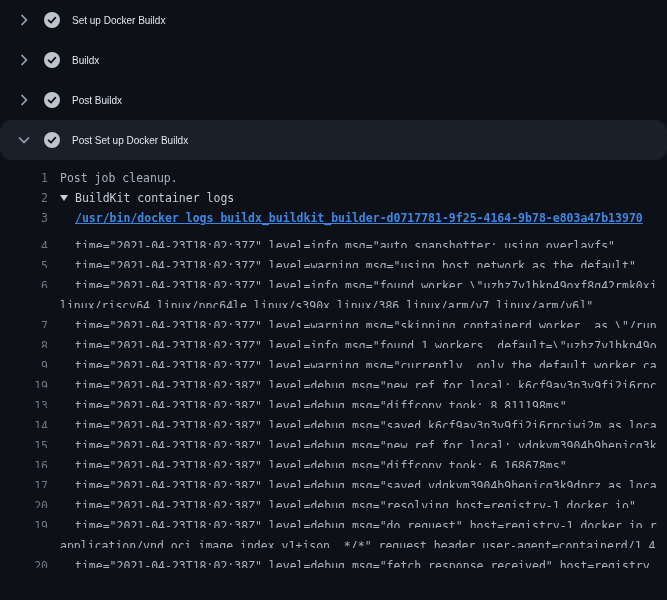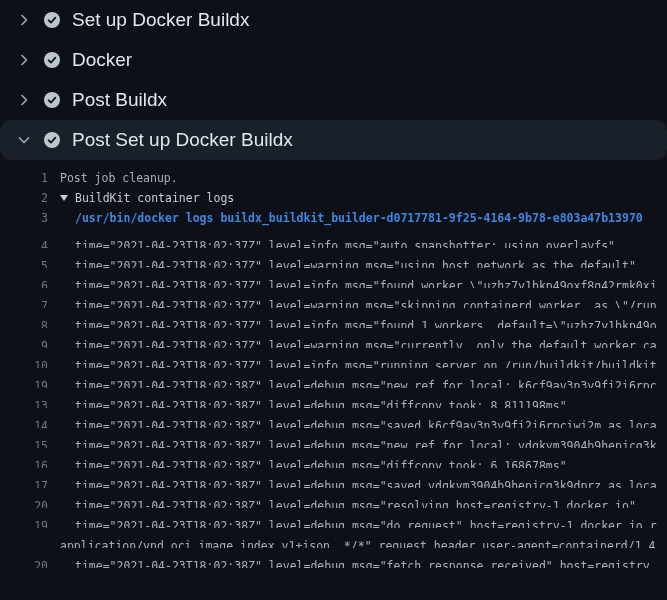--- a/index.html
+++ b/index.html
@@ -8,21 +8,21 @@
     overflow: hidden;
     background: var(--page-bg, #0d1117);
     font-family: "Liberation Sans", sans-serif;
   }
   .steps { width: 100%; }
   .step {
     display: flex; align-items: center;
     height: 40px; padding: 0 16px;
     color: var(--header-text, #e6edf3);
     cursor: pointer;
-    font-size: 19px;
+    font-size: 10px;
   }
   .step.expanded { background: var(--header-hl-bg, #161b22); border-radius: 12px; }
   .chev { width: 16px; height: 16px; flex: none; color: var(--chevron, #9da7b3); margin-right: 12px; }
   .chev svg { display: block; }
   .chev.down svg { transform: rotate(90deg); }
   .check { width: 16px; height: 16px; flex: none; margin-right: 12px; }
   .check svg { display: block; }
   .step-label { white-space: nowrap; }
 
   .log {
@@ -35,21 +35,21 @@
     height: 20px; line-height: 20px;
     white-space: pre; overflow: hidden;
   }
   .num {
     width: 60px; padding-right: 12px; flex: none;
     text-align: right;
     color: var(--line-number, #6e7681);
     cursor: pointer;
   }
   .text { color: var(--log-text, #a9b1bc); }
-  .row.indent .text { padding-left: 15px; }
+  .row.indent .text { padding-left: 15px; text-decoration: underline; }
   .row.command .text { color: var(--command-text, #4090e8); font-weight: bold; }
   .row.group { cursor: pointer; }
   .row.group .text { color: var(--group-text, #c6cdd5); }
   .tri {
     display: inline-block;
     width: 0; height: 0;
     border-left: 4.5px solid transparent;
     border-right: 4.5px solid transparent;
     border-top: 6px solid var(--group-text, #c6cdd5);
     margin-right: 7px;
@@ -79,21 +79,21 @@
         <svg width="16" height="16" viewBox="0 0 16 16">
           <path d="M6 3.5 L10.5 8 L6 12.5" fill="none" stroke="currentColor" stroke-width="1.7" stroke-linecap="round" stroke-linejoin="round"></path>
         </svg>
       </span>
       <span class="check">
         <svg width="16" height="16" viewBox="0 0 16 16">
           <circle cx="8" cy="8" r="8" fill="var(--check-circle)"></circle>
           <path d="M4.6 8.3 L7 10.6 L11.4 5.6" fill="none" stroke="var(--check-mark)" stroke-width="1.8" stroke-linecap="round" stroke-linejoin="round"></path>
         </svg>
       </span>
-      <span class="step-label">Docker</span>
+      <span class="step-label">Buildx</span>
     </div>
     <div class="step">
       <span class="chev">
         <svg width="16" height="16" viewBox="0 0 16 16">
           <path d="M6 3.5 L10.5 8 L6 12.5" fill="none" stroke="currentColor" stroke-width="1.7" stroke-linecap="round" stroke-linejoin="round"></path>
         </svg>
       </span>
       <span class="check">
         <svg width="16" height="16" viewBox="0 0 16 16">
           <circle cx="8" cy="8" r="8" fill="var(--check-circle)"></circle>
@@ -117,24 +117,24 @@
       <span class="step-label">Post Set up Docker Buildx</span>
     </div>
   </div>
 <div class="log" id="log">
     <div class="row plain"><span class="num">1</span><span class="text">Post job cleanup.</span></div>
     <div class="row group"><span class="num">2</span><span class="text"><span class="tri"></span><span>BuildKit container logs</span></span></div>
     <div class="row command indent"><span class="num">3</span><span class="text">/usr/bin/docker logs buildx_buildkit_builder-d0717781-9f25-4164-9b78-e803a47b13970</span></div>
     <div class="row log indent"><span class="num">4</span><span class="text">time="2021-04-23T18:02:37Z" level=info msg="auto snapshotter: using overlayfs"</span></div>
     <div class="row log indent"><span class="num">5</span><span class="text">time="2021-04-23T18:02:37Z" level=warning msg="using host network as the default"</span></div>
     <div class="row log indent"><span class="num">6</span><span class="text">time="2021-04-23T18:02:37Z" level=info msg="found worker \"uzhz7y1bkp49oxf8q42rmk0xj</span></div>
+    <div class="row log"><span class="num"></span><span class="text">linux/riscv64 linux/ppc64le linux/s390x linux/386 linux/arm/v7 linux/arm/v6]"</span></div>
     <div class="row log indent"><span class="num">7</span><span class="text">time="2021-04-23T18:02:37Z" level=warning msg="skipping containerd worker, as \"/run</span></div>
     <div class="row log indent"><span class="num">8</span><span class="text">time="2021-04-23T18:02:37Z" level=info msg="found 1 workers, default=\"uzhz7y1bkp49o</span></div>
     <div class="row log indent"><span class="num">9</span><span class="text">time="2021-04-23T18:02:37Z" level=warning msg="currently, only the default worker ca</span></div>
-    <div class="row log indent"><span class="num">10</span><span class="text">time="2021-04-23T18:02:37Z" level=info msg="running server on /run/buildkit/buildkit</span></div>
     <div class="row log indent"><span class="num">19</span><span class="text">time="2021-04-23T18:02:38Z" level=debug msg="new ref for local: k6cf9av3n3y9fi2i6rpc</span></div>
     <div class="row log indent"><span class="num">13</span><span class="text">time="2021-04-23T18:02:38Z" level=debug msg="diffcopy took: 8.811198ms"</span></div>
     <div class="row log indent"><span class="num">14</span><span class="text">time="2021-04-23T18:02:38Z" level=debug msg="saved k6cf9av3n3y9fi2i6rpciwi2m as loca</span></div>
     <div class="row log indent"><span class="num">15</span><span class="text">time="2021-04-23T18:02:38Z" level=debug msg="new ref for local: vdqkvm3904b9hepjcq3k</span></div>
     <div class="row log indent"><span class="num">16</span><span class="text">time="2021-04-23T18:02:38Z" level=debug msg="diffcopy took: 6.168678ms"</span></div>
     <div class="row log indent"><span class="num">17</span><span class="text">time="2021-04-23T18:02:38Z" level=debug msg="saved vdqkvm3904b9hepjcq3k9dprz as loca</span></div>
     <div class="row log indent"><span class="num">20</span><span class="text">time="2021-04-23T18:02:38Z" level=debug msg="resolving host=registry-1.docker.io"</span></div>
     <div class="row log indent"><span class="num">19</span><span class="text">time="2021-04-23T18:02:38Z" level=debug msg="do request" host=registry-1.docker.io r</span></div>
     <div class="row log"><span class="num"></span><span class="text">application/vnd.oci.image.index.v1+json, */*" request.header.user-agent=containerd/1.4</span></div>
     <div class="row log indent"><span class="num">20</span><span class="text">time="2021-04-23T18:02:38Z" level=debug msg="fetch response received" host=registry</span></div>

